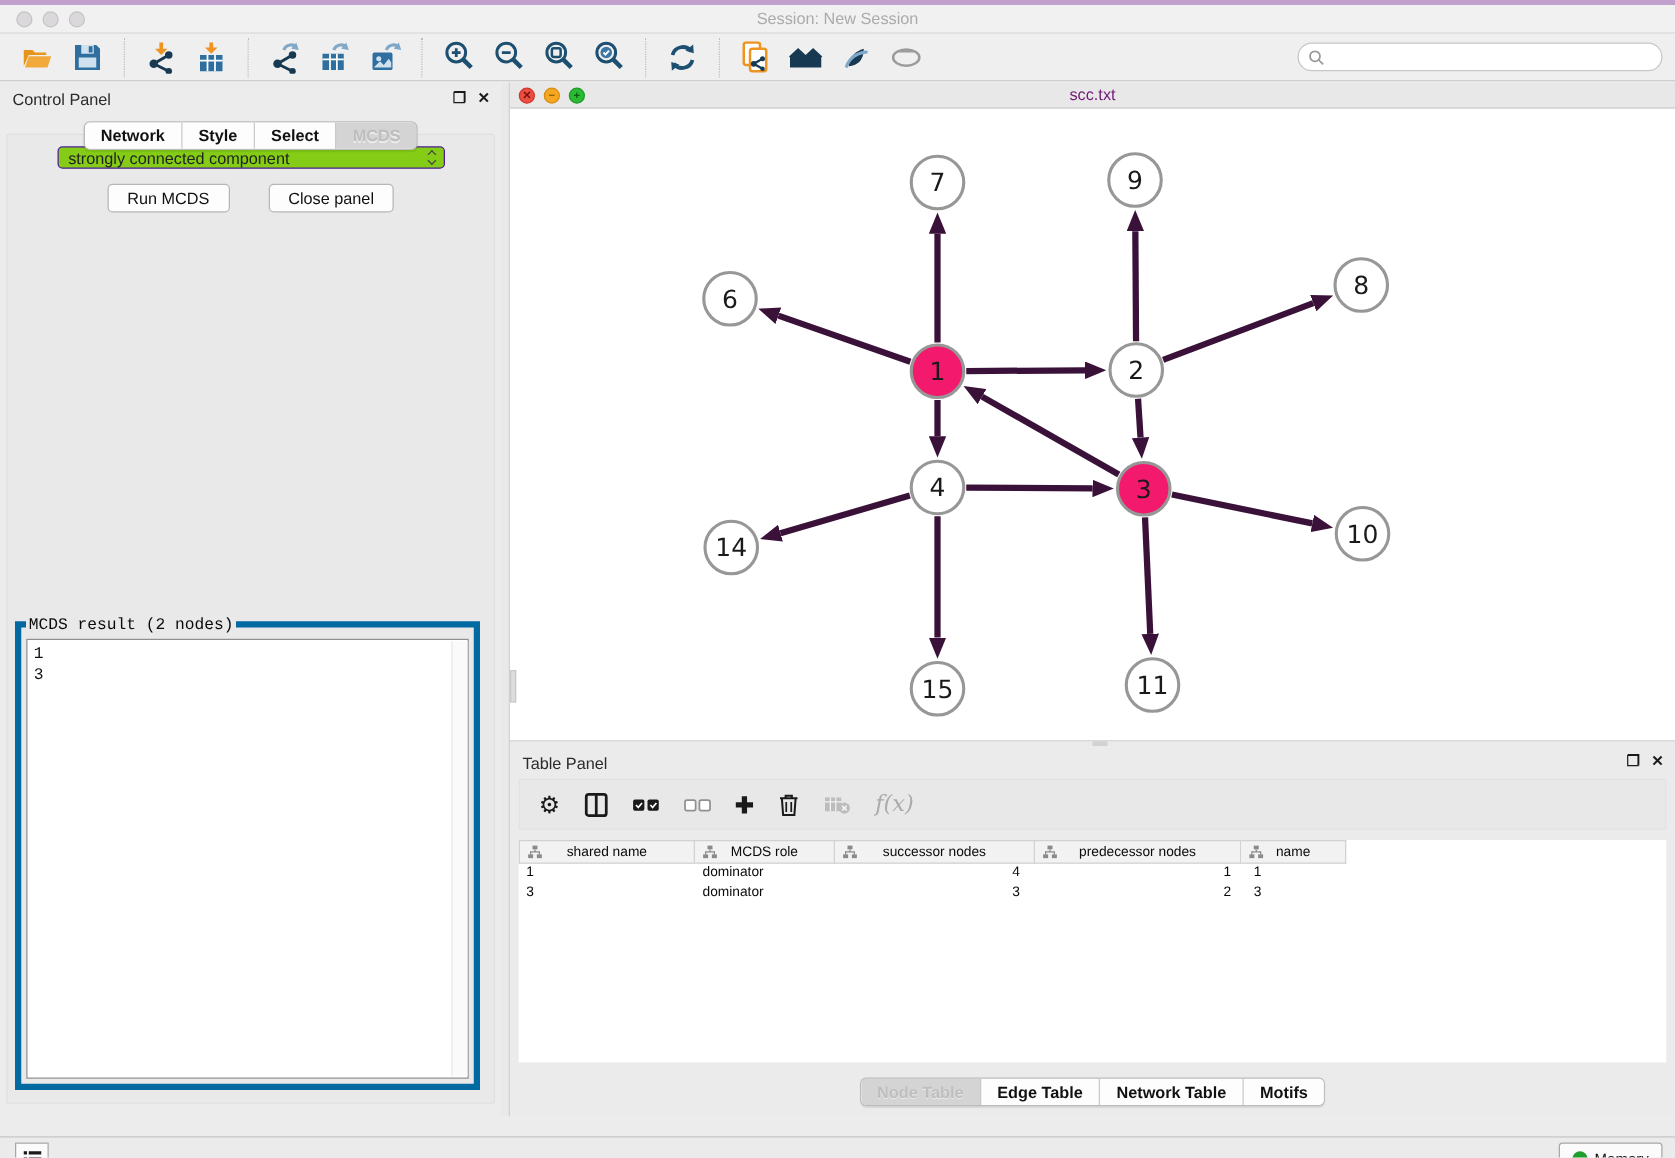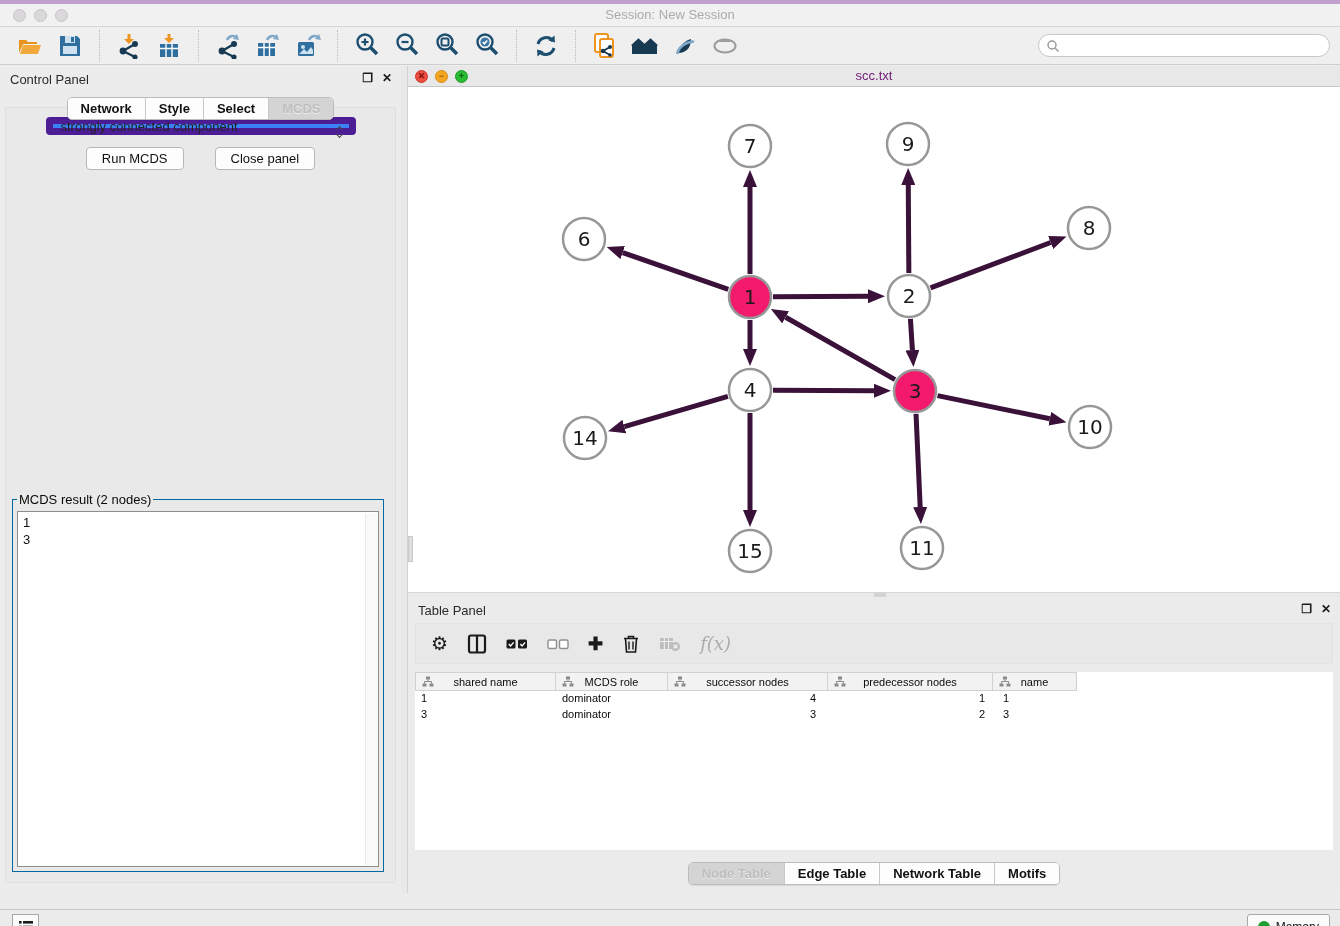--- a/index.html
+++ b/index.html
@@ -32,31 +32,31 @@
   .cp-tabs { position:absolute; top:31px; left:0; width:100%; display:flex; justify-content:center; z-index:3; }
   .seg { display:flex; border:1px solid #BCBCBC; border-radius:5px; overflow:hidden; background:#FDFDFD;
     box-shadow:0 1px 1px rgba(0,0,0,0.08); }
   .seg-item { padding:2px 13px; font-size:13px; font-weight:bold; color:#111; background:#FDFDFD;
     border-left:1px solid #C9C9C9; line-height:17px; cursor:pointer; white-space:nowrap; }
   .seg-item:first-child { border-left:none; }
   .seg-item.active { background:#D5D4D5; color:#BFBEBF; text-shadow:0 1px 0 #ECECEC; }
   .cp-body { position:absolute; top:41px; left:5px; right:5px; bottom:10px;
     background:#EAE9EA; border:1px solid #DFDFDF; border-radius:2px; }
   .opt-label { margin-top:38px; text-align:center; font-size:13px; color:#0A0A0A; }
-  .dropdown { margin:9px auto 0; width:310px; height:18px; background:#3b82f6; border:7px solid #4c1d95;
+  .dropdown { margin:9px auto 0; width:310px; height:18px; background:#84cc16; border:1px solid #4c1d95;
     border-radius:4px; display:flex; align-items:center; padding:0 8px; font-size:13px; position:relative; cursor:pointer; }
   .dd-stepper { position:absolute; right:7px; top:3px; display:flex; flex-direction:column; align-items:center; }
   .dd-stepper i { border:solid #444; border-width:0 1.5px 1.5px 0; display:block; padding:2px; }
   .dd-stepper i.up { transform:rotate(-135deg); margin-bottom:1px; }
   .dd-stepper i.down { transform:rotate(45deg); margin-top:-1px; }
   .btn-row { display:flex; justify-content:center; gap:31px; margin-top:12px; }
   .btn { background:#FDFDFD; border:1px solid #B7B7B7; border-radius:4px; font-size:13px;
     height:23px; padding:0 15px; font-family:inherit; cursor:pointer; color:#111; }
   .result-box { position:absolute; left:6px; right:11px; top:384px; height:380px;
-    border:1px solid #0369a1; margin:0; padding:4px; background:#EAE9EA; }
+    border:5px solid #0369a1; margin:0; padding:4px; background:#EAE9EA;font-family:Liberation Mono, monospace; }
   .result-box legend { font-size:13px; color:#0A0A0A; padding:0 2px; }
   .result-inner { width:100%; height:100%; background:#fff; border:1px solid #8F8F8F;
     font-size:13px; color:#111; padding:2px 5px; position:relative; line-height:17px; }
   .result-scroll { position:absolute; top:1px; bottom:1px; right:0; width:13px; background:#FAFAFA; border-left:1px solid #EAEAEA; }
   
   .right-col { position:absolute; left:408px; top:66px; right:0; bottom:33px; }
   .net-titlebar { position:absolute; top:0; left:0; right:0; height:21px; background:#E9E8E9; border-bottom:1px solid #C7C7C7; }
   .net-lights { position:absolute; left:7px; top:4px; display:flex; gap:7px; }
   .nlight { width:13px; height:13px; border-radius:50%; display:flex; align-items:center; justify-content:center;
     font-size:9px; font-weight:bold; line-height:13px; cursor:pointer; }

